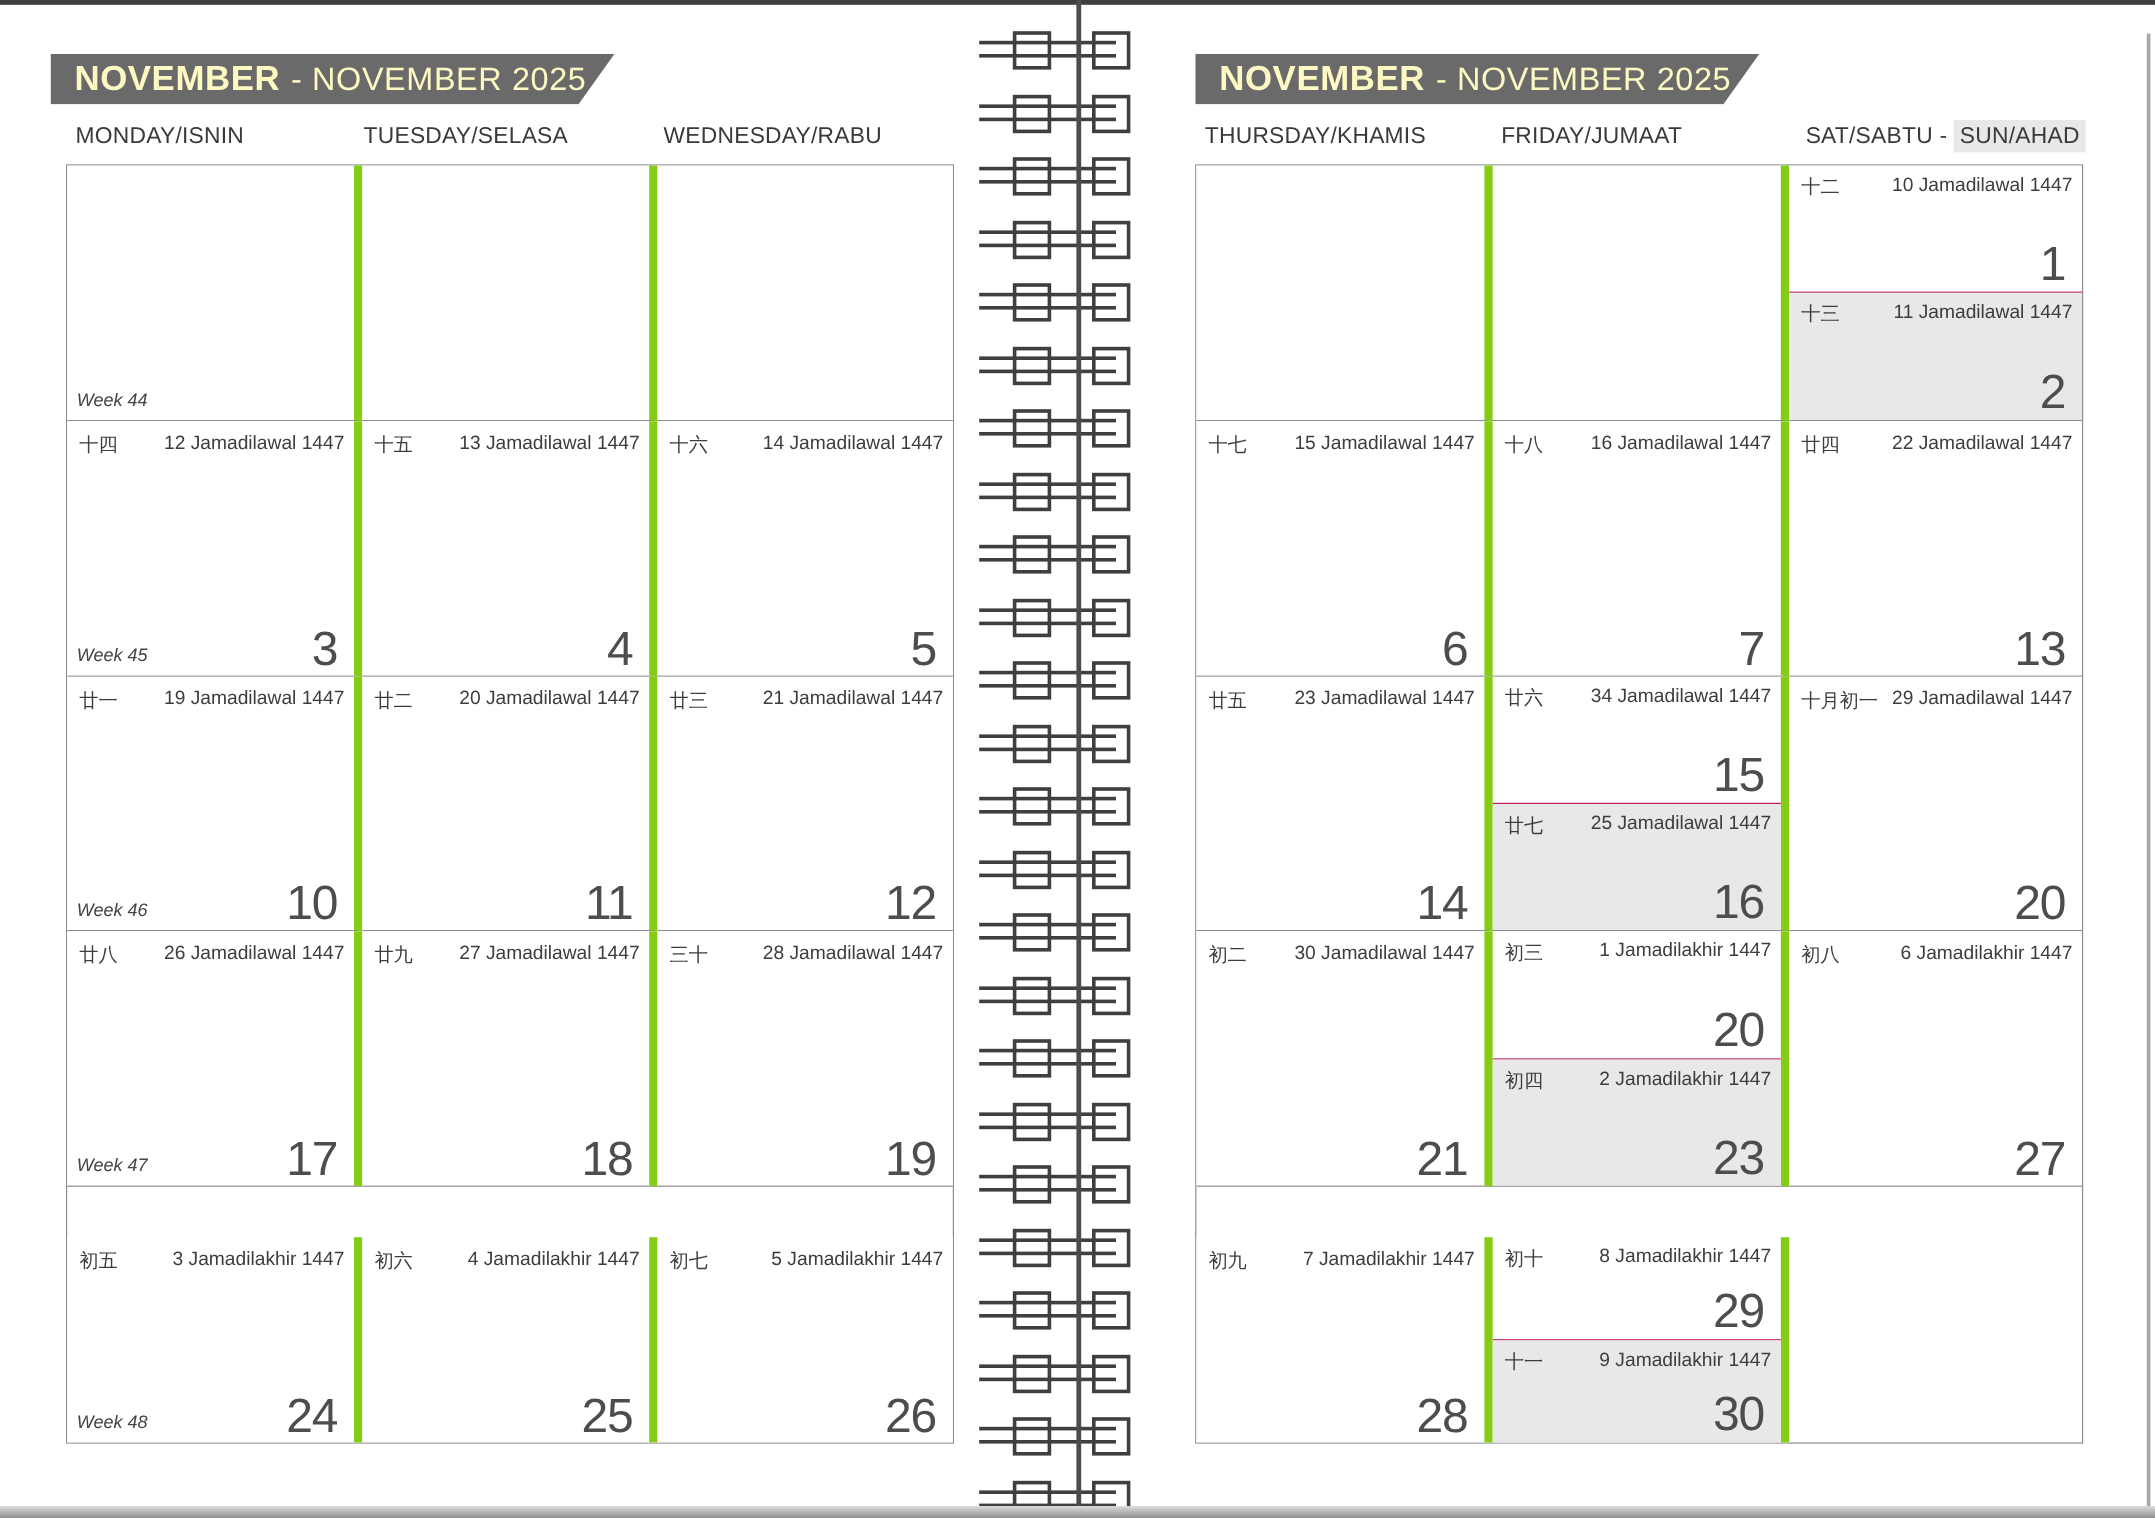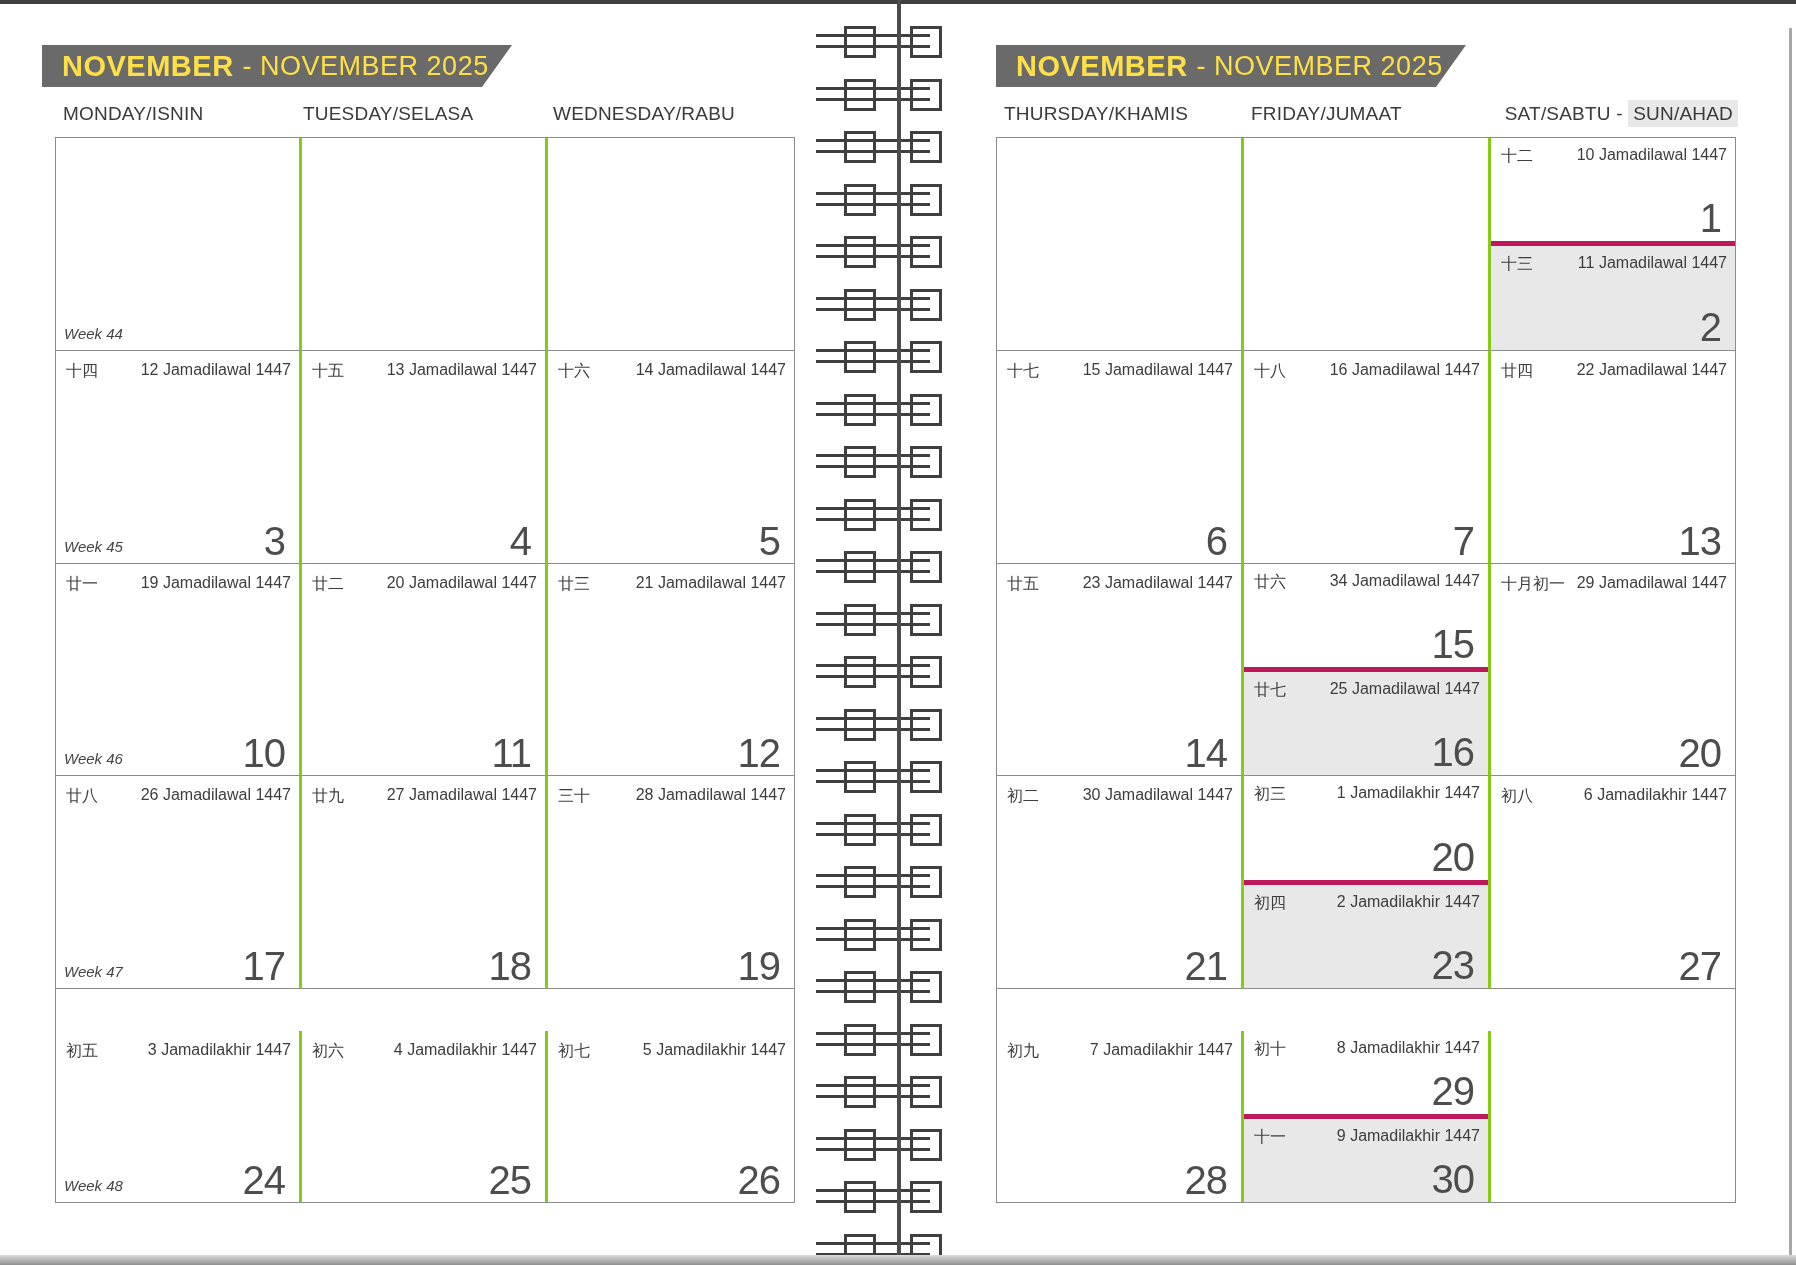--- a/index.html
+++ b/index.html
@@ -5,46 +5,46 @@
   html,body{margin:0;padding:0;background:#fff;}
   .sheet{
     position:relative;width:1796px;height:1265px;background:#ffffff;overflow:hidden;
     font-family:"Liberation Sans","DejaVu Sans",sans-serif;color:#3d3d3d;
   }
   .topline{position:absolute;left:0;top:0;width:100%;height:4px;background:#3f3f3f;}
   .bottomedge{position:absolute;left:0;bottom:0;width:100%;height:10px;background:linear-gradient(to bottom,#dcdcdc,#8f8f8f);}
   .rightedge{position:absolute;left:1789px;top:28px;width:3px;height:1227px;background:#a8a8a8;}
 
   
-  .banner{position:absolute;top:45px;height:42px;background:#6a6a6a;color:#fde047;
+  .banner{position:absolute;top:45px;height:42px;background:#6a6a6a;color:#fef9c3;
     display:flex;align-items:center;padding-left:20px;box-sizing:border-box;
     clip-path:polygon(0 0,100% 0,calc(100% - 30px) 100%,0 100%);}
   .banner .b1{font-weight:700;font-size:29px;letter-spacing:.5px;white-space:pre;}
   .banner .b2{font-weight:400;font-size:27px;margin-left:9px;letter-spacing:.5px;white-space:pre;}
   .banner-left{left:42px;width:470px;}
   .banner-right{left:996px;width:470px;}
 
   
   .dayhead{position:absolute;top:103px;font-size:19px;color:#3a3a3a;letter-spacing:.2px;white-space:pre;}
   .dayhead b{font-weight:400;}
   .weekend-head{left:1490px;width:248px;text-align:right;}
   .sunhl{background:#e8e8e8;padding:3px 5px 3px 5px;}
 
   
   .grid{position:absolute;top:137px;width:740px;height:1066px;box-sizing:border-box;
     border:1px solid #8c8c8c;display:grid;grid-template-rows:repeat(5,1fr);}
   .grid-left{left:55px;grid-template-columns:repeat(3,1fr);}
   .grid-right{left:996px;grid-template-columns:247px 247px 244px;}
-  .grid > div{position:relative;background:#fff;border-right:3px solid #84cc16;border-bottom:1px solid #8c8c8c;}
+  .grid > div{position:relative;background:#fff;border-right:7px solid #84cc16;border-bottom:1px solid #8c8c8c;}
   .grid > div:nth-child(3n){border-right:none;}
   .grid > div:nth-child(n+13){border-bottom:none;margin-top:42px;}
 
   .wk-col{display:flex;flex-direction:column;}
   .subcell{position:relative;flex:1;}
-  .subcell.sat{border-bottom:5px solid #be185d;}
+  .subcell.sat{border-bottom:1px solid #be185d;}
   .subcell.sun{background:#e8e8e8;}
 
   .lunar{position:absolute;top:10px;left:10px;font-size:16px;color:#3d3d3d;}
   .hijri{position:absolute;top:10px;right:8px;font-size:16px;color:#3d3d3d;}
   .daynum{position:absolute;bottom:2px;right:14px;font-size:40px;font-weight:400;color:#4d4d4d;letter-spacing:-1px;line-height:1;}
   .subcell .lunar,.subcell .hijri{top:8px;}
   .subcell .daynum{bottom:3px;}
   .weeklabel{position:absolute;bottom:8px;left:8px;font-size:15px;font-style:italic;color:#444;}
 
   

